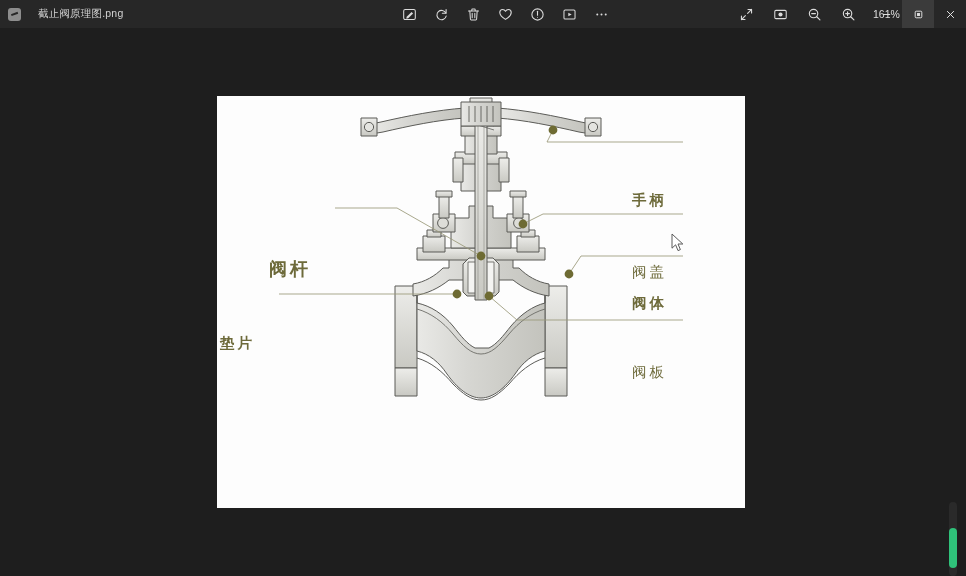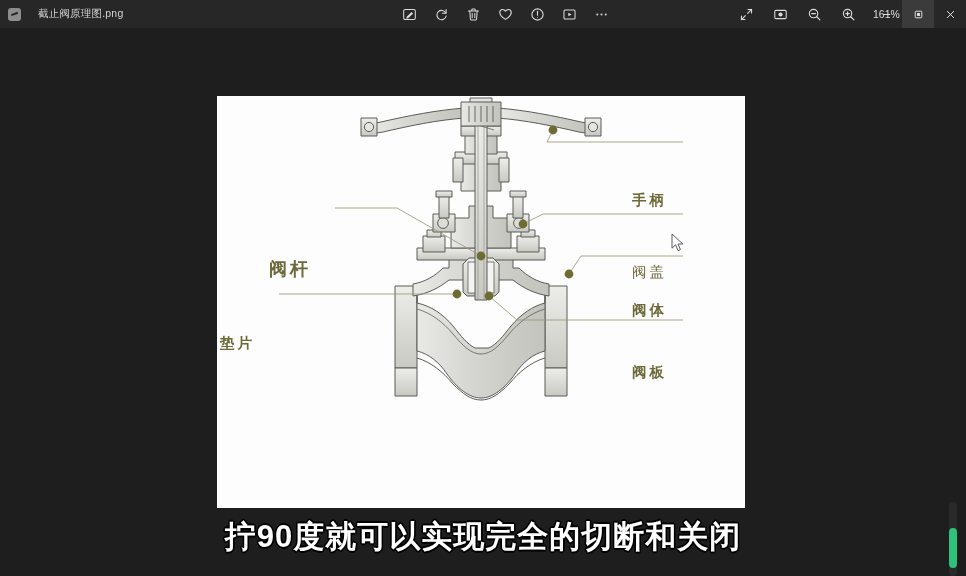--- a/index.html
+++ b/index.html
@@ -439,28 +439,27 @@
           <circle cx="352" cy="178" r="4.4"></circle>
           <circle cx="272" cy="200" r="4.4"></circle>
           <circle cx="264" cy="160" r="4.4"></circle>
           <circle cx="240" cy="198" r="4.4"></circle>
         </g>
       </svg>
 
       <div style="position:absolute;left:0;top:0;width:528px;height:412px;pointer-events:none;">
         <span style="position:absolute;left:415px;top:95px;font-size:14.5px;color:#6d6a3a;letter-spacing:3px;font-weight:bold;">手柄</span>
         <span style="position:absolute;left:415px;top:167px;font-size:14.5px;color:#6d6a3a;letter-spacing:3px;font-weight:normal;">阀盖</span>
-        <span style="position:absolute;left:415px;top:205px;font-size:14.5px;color:#6d6a3a;letter-spacing:3px;font-weight:bold;">阀体</span>
-        <span style="position:absolute;left:415px;top:267px;font-size:14.5px;color:#6d6a3a;letter-spacing:3px;font-weight:bold;">阀板</span>
+        <span style="position:absolute;left:415px;top:198px;font-size:14.5px;color:#6d6a3a;letter-spacing:3px;font-weight:bold;">阀体</span>
+        <span style="position:absolute;left:415px;top:267px;font-size:14.5px;color:#6d6a3a;letter-spacing:3px;font-weight:normal;">阀板</span>
         <span style="position:absolute;left:94px;top:161px;font-size:18px;color:#6d6a3a;letter-spacing:3px;font-weight:bold;transform:translateX(-100%);">阀杆</span>
         <span style="position:absolute;left:38px;top:238px;font-size:14.5px;color:#6d6a3a;letter-spacing:3px;font-weight:bold;transform:translateX(-100%);white-space:nowrap;">阀体密封垫片</span>
       </div>
     </div>
 
-    <div class="subtitle">拧90度就可以实现完全的切断和关闭</div>
 
     <div class="right-indicator">
       <div class="fill"></div>
     </div>
   </div>
 
   <div class="cursor">
     <svg width="14" height="20" viewBox="0 0 14 20">
       <path d="M1 1 L1 15.2 L4.6 11.8 L7 17.6 L9.4 16.6 L7 11 L11.8 11 Z" fill="#ffffff" stroke="#5a5a5a" stroke-width="1"></path>
     </svg>

